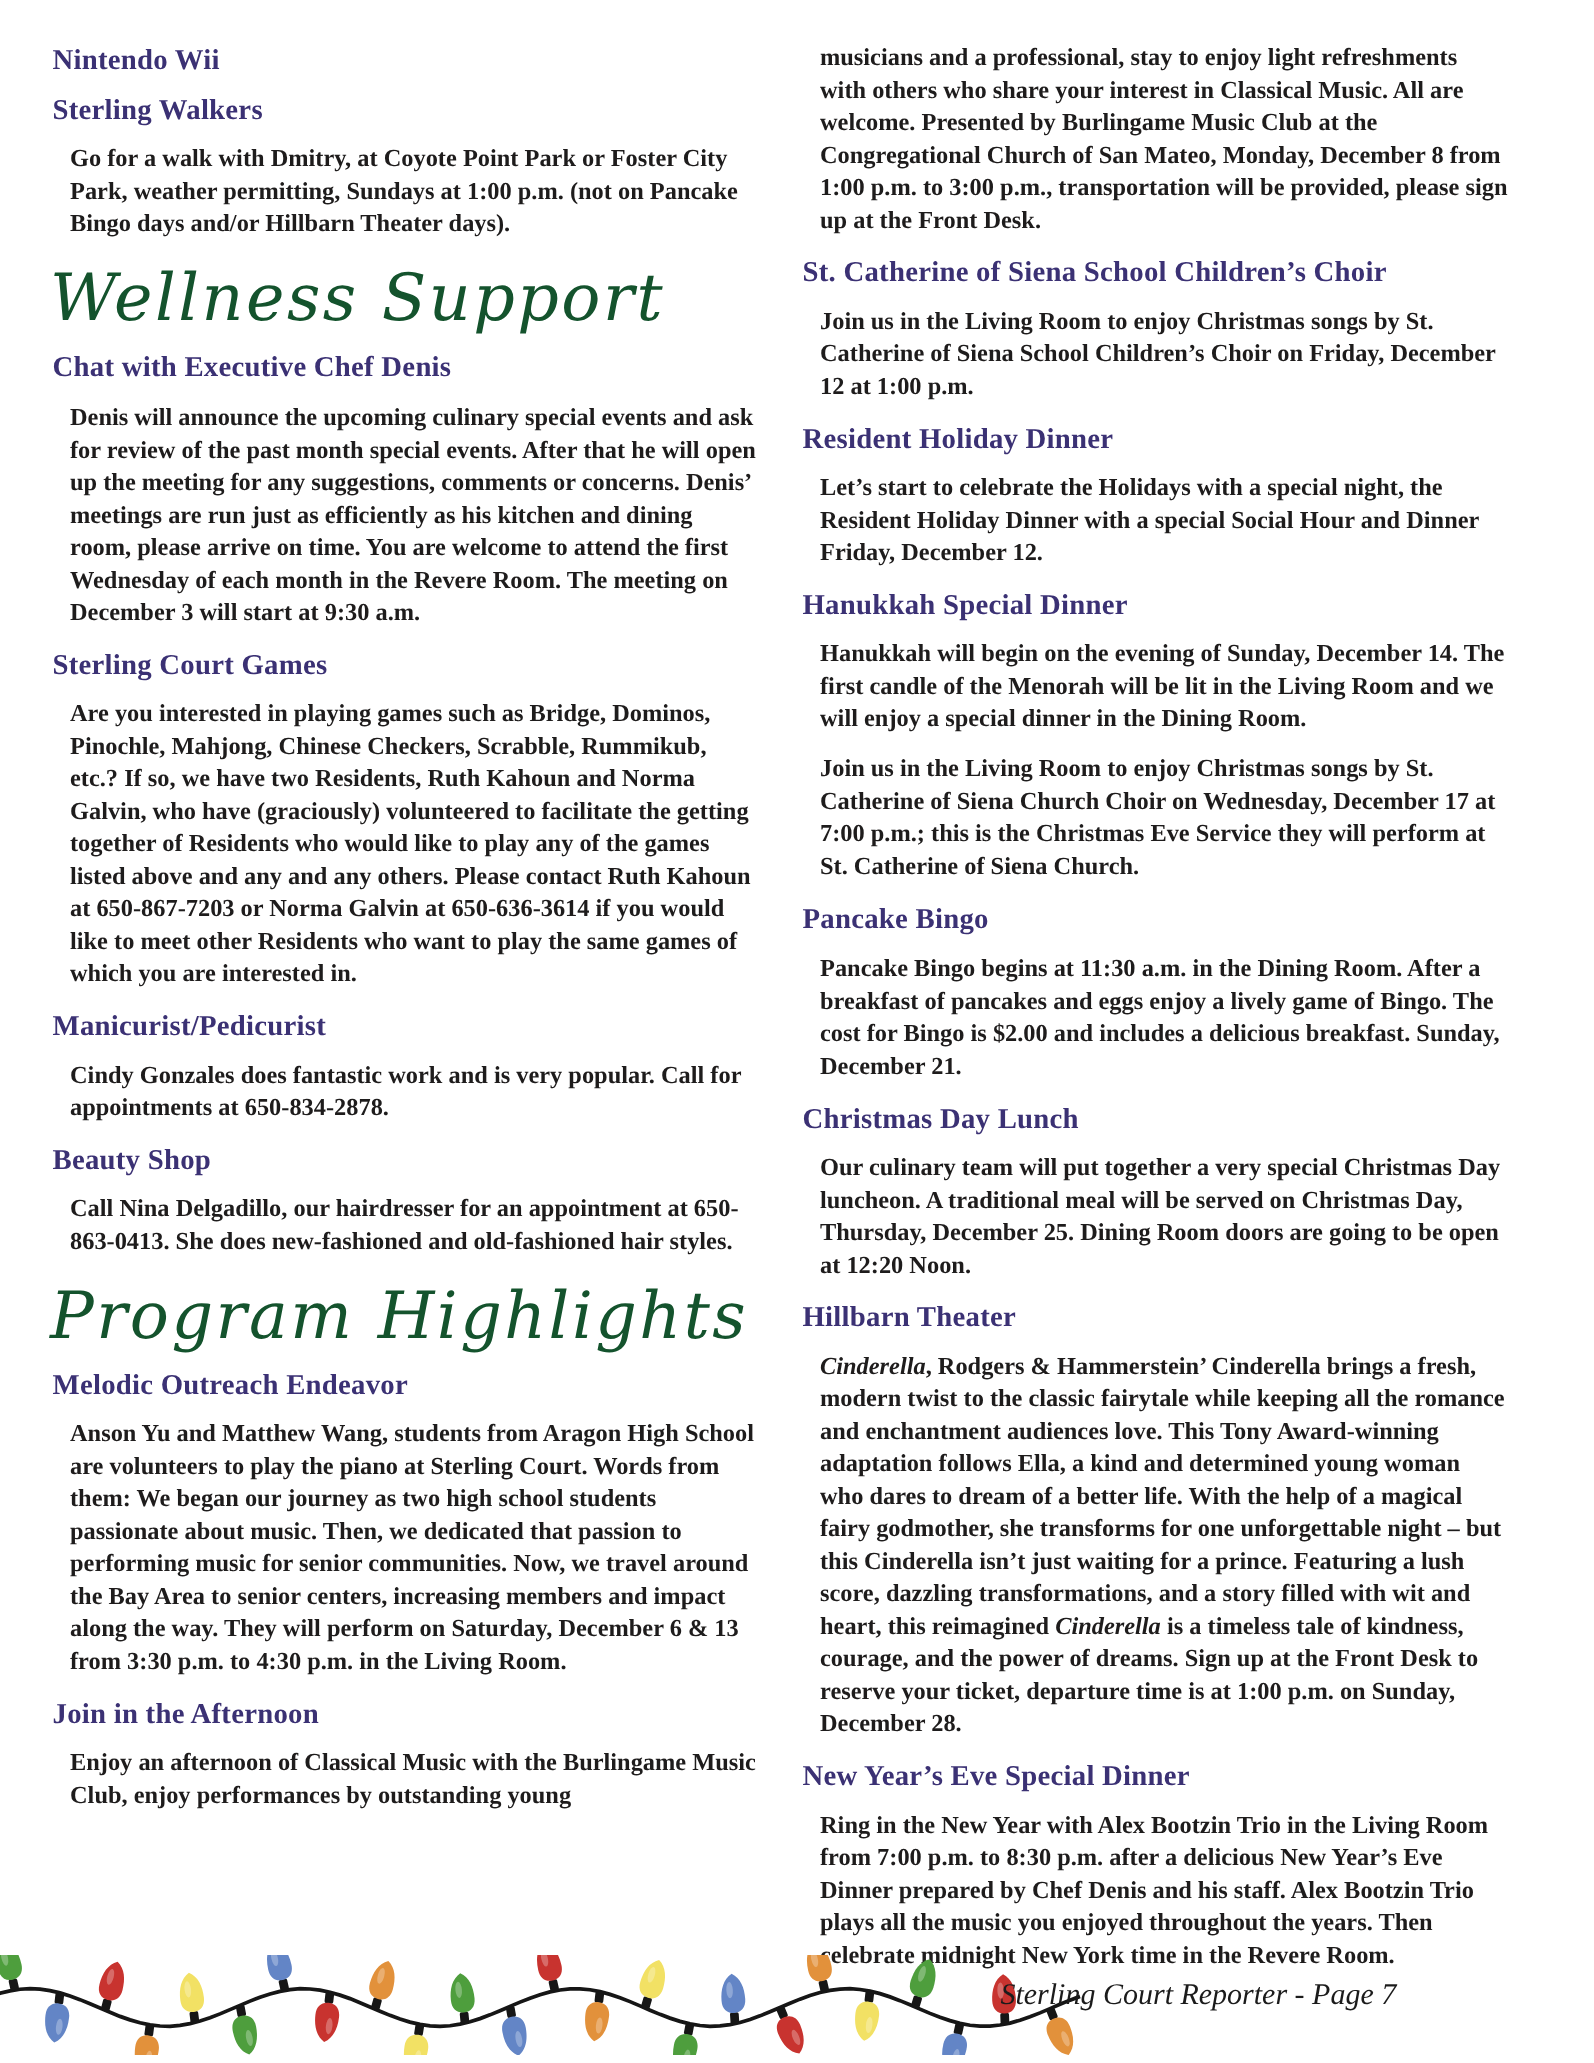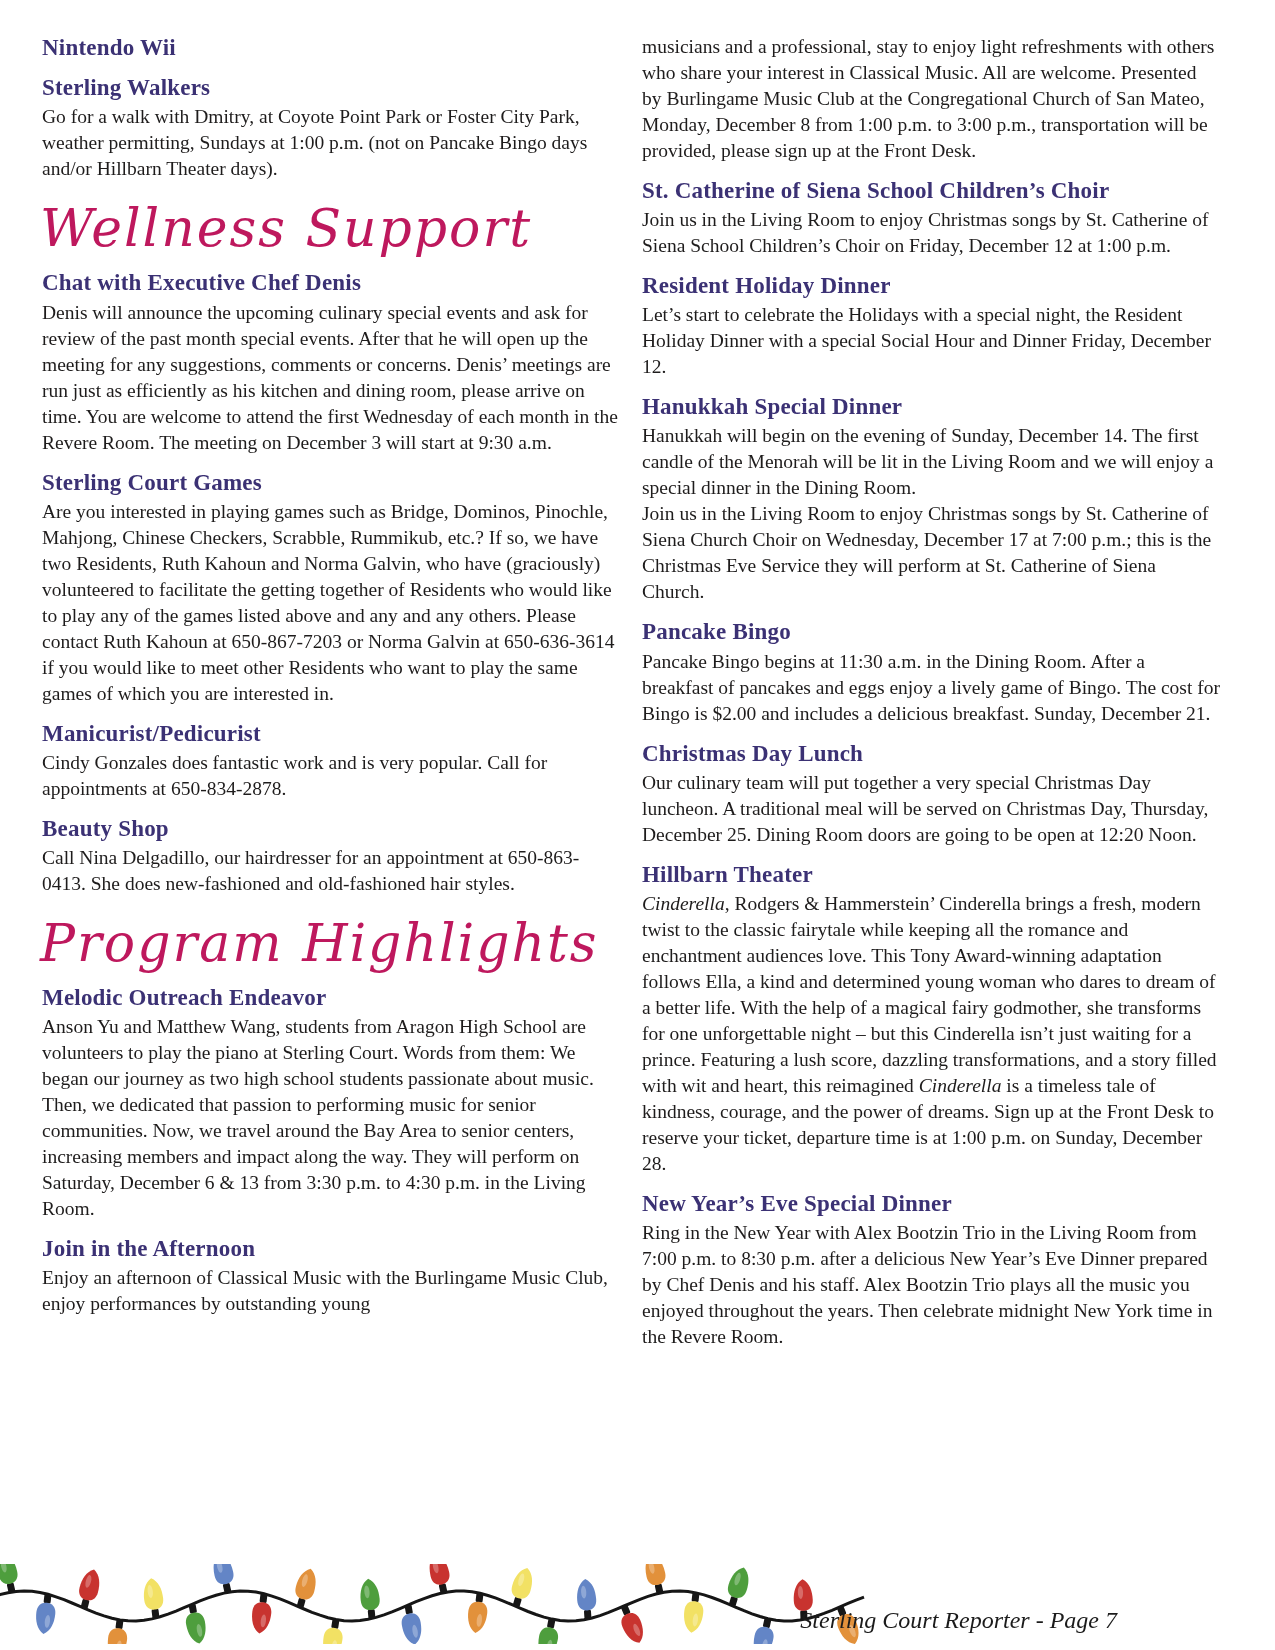--- a/index.html
+++ b/index.html
@@ -33,47 +33,48 @@
     font-size:23px;
     line-height:1.18;
     font-weight:700;
     margin:13px 0 3px 0;
     letter-spacing:0.2px;
     font-family:Liberation Serif, serif;
   }
   p.body{
     font-size:19.5px;
     line-height:26px;
-    margin:0;
+    margin:14px;
+    font-weight:bold;
   }
   .script{
     font-family:"DejaVu Serif", serif;
     font-style:italic;
     font-weight:400;
     font-size:52px;
     line-height:1.08;
     letter-spacing:2px;
-    color:#be185d;
+    color:#14532d;
     margin:18px 0 2px -2px;
   }
   .it{font-style:italic;}
   .footer-bar{
     position:absolute;
     left:0;bottom:0;
     width:1275px;height:92px;
   }
   .lights{
     position:absolute;
     left:0;bottom:6px;
     width:880px;height:80px;
     display:block;
   }
   .footer-text{
     position:absolute;
-    right:158px;bottom:16px;
+    right:158px;bottom:40px;
     font-style:italic;
     font-size:24px;
     color:#1b1b1b;
     white-space:nowrap;
     text-align:center;
   }
 </style>
 </head>
 <body>
 

